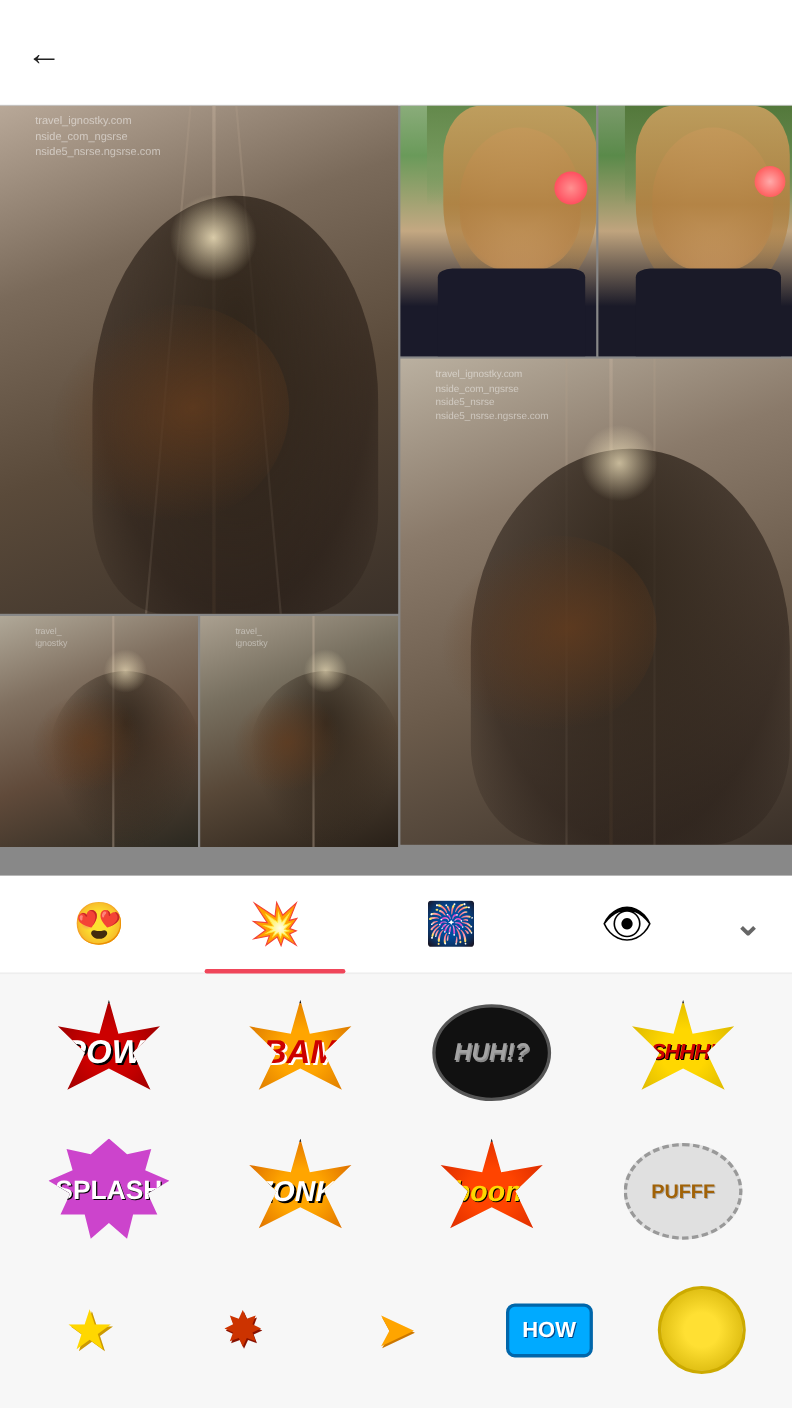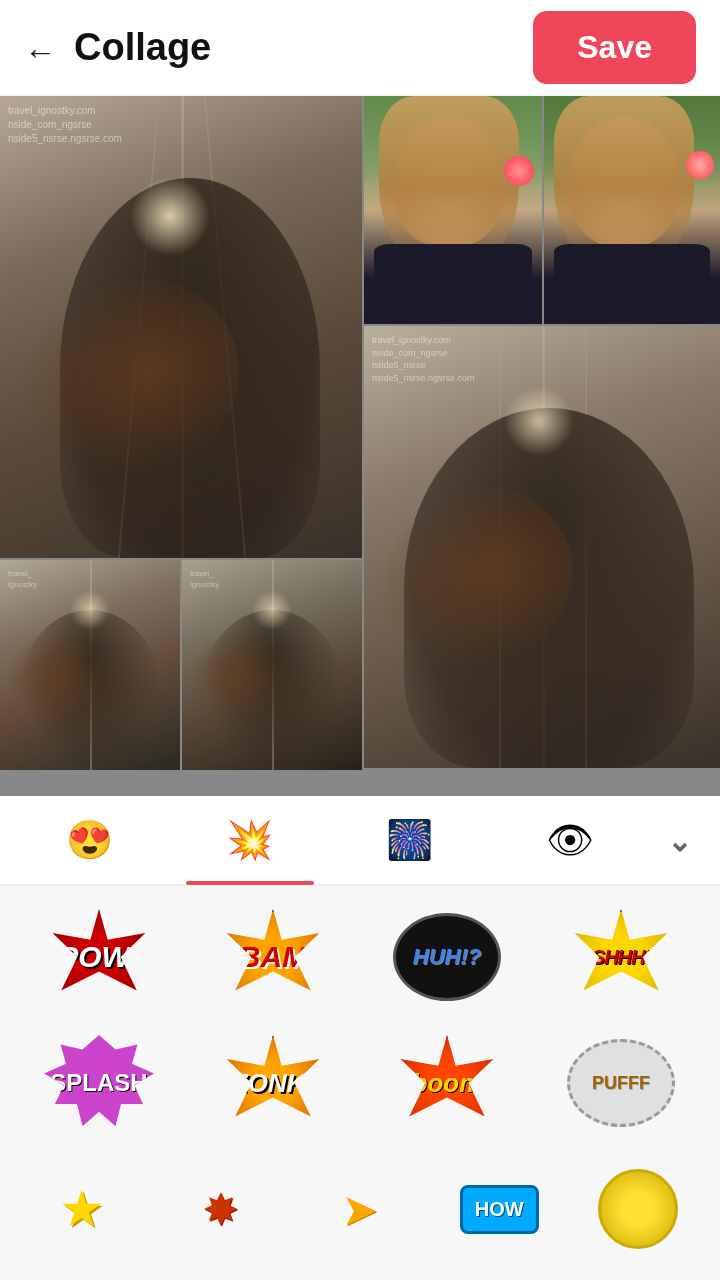--- a/index.html
+++ b/index.html
@@ -58,20 +58,21 @@
       position: relative;
       background: #888;
       overflow: hidden;
     }
 
     
     .grid-cell {
       position: absolute;
       overflow: hidden;
       background: #aaa;
+      padding-left: 24px;
     }
 
     
     .photo-railway-big {
       background: linear-gradient(160deg, #b8a898 0%, #7a6a5a 30%, #5a4a3a 60%, #3a3028 100%);
     }
     .photo-girl-pink {
       background: linear-gradient(180deg, #8aac7a 0%, #6a9a5a 20%, #c4a882 50%, #1a1a2a 80%);
     }
     .photo-girl-green {
@@ -184,23 +185,21 @@
       color: rgba(255,255,255,0.7);
       line-height: 1.4;
     }
   </style>
 </head>
 <body>
 
 <div class="header">
   <div class="header-left">
     <button class="back-btn">←</button>
-    <span class="header-title">Collage</span>
-  </div>
-  <button class="save-btn">Save</button>
+  </div>
 </div>
 
 <div class="collage-area">
 
   <div class="grid-cell cell-topleft photo-railway-big">
     <div class="cell-inner">
       <div class="watermark" style="font-size:10px;opacity:0.7">travel_ignostky.com<br>nside_com_ngsrse<br>nside5_nsrse.ngsrse.com</div>
 
       <div style="position:absolute;top:0;left:50%;width:3px;height:100%;background:linear-gradient(180deg,rgba(200,180,160,0.4),rgba(100,80,60,0.6));transform:perspective(400px) rotateY(5deg)"></div>
       <div style="position:absolute;top:0;left:38%;width:2px;height:100%;background:rgba(180,160,140,0.3);transform:perspective(300px) skewX(-5deg)"></div>
@@ -294,21 +293,21 @@
 <div class="sticker-grid">
 
   <div class="sticker-row">
     <div class="sticker-item">
       <div style="background:radial-gradient(circle,#cc0000 30%,#880000 100%);color:#fff;font-weight:900;font-size:30px;font-style:italic;width:108px;height:96px;display:flex;align-items:center;justify-content:center;clip-path:polygon(50% 0%,58% 32%,93% 25%,70% 50%,85% 85%,50% 65%,15% 85%,30% 50%,7% 25%,42% 32%);border:3px solid #111;text-shadow:2px 2px 0 #000;">POW!</div>
     </div>
     <div class="sticker-item">
       <div style="background:radial-gradient(circle,#ffa500 30%,#cc6600 100%);color:#cc0000;font-weight:900;font-size:30px;font-style:italic;width:108px;height:96px;display:flex;align-items:center;justify-content:center;clip-path:polygon(50% 0%,58% 32%,93% 25%,70% 50%,85% 85%,50% 65%,15% 85%,30% 50%,7% 25%,42% 32%);border:3px solid #111;text-shadow:2px 2px 0 #fff;">BAM</div>
     </div>
     <div class="sticker-item">
-      <div style="background:#111;color:#3b82f6;font-weight:900;font-size:22px;font-style:italic;width:108px;height:88px;display:flex;align-items:center;justify-content:center;border-radius:50%;border:3px solid #555;text-shadow:1px 1px 0 #888;">HUH!?</div>
+      <div style="background:#111;color:#a3a3a3;font-weight:900;font-size:22px;font-style:italic;width:108px;height:88px;display:flex;align-items:center;justify-content:center;border-radius:50%;border:3px solid #555;text-shadow:1px 1px 0 #888;">HUH!?</div>
     </div>
     <div class="sticker-item">
       <div style="background:radial-gradient(circle,#ffd700 30%,#ccaa00 100%);color:#cc0000;font-weight:900;font-size:20px;font-style:italic;width:108px;height:96px;display:flex;align-items:center;justify-content:center;clip-path:polygon(50% 0%,58% 32%,93% 25%,70% 50%,85% 85%,50% 65%,15% 85%,30% 50%,7% 25%,42% 32%);border:3px solid #111;text-shadow:1px 1px 0 #000;letter-spacing:-1px;">SHHH!</div>
     </div>
   </div>
 
   <div class="sticker-row">
     <div class="sticker-item">
       <div style="background:#cc44cc;color:#fff;font-weight:900;font-size:24px;width:110px;height:96px;display:flex;align-items:center;justify-content:center;clip-path:polygon(50% 0%,65% 15%,85% 10%,80% 30%,100% 40%,82% 52%,90% 72%,70% 72%,65% 95%,50% 80%,35% 95%,30% 72%,10% 72%,18% 52%,0% 40%,20% 30%,15% 10%,35% 15%);text-shadow:1px 1px 0 #000;">SPLASH</div>
     </div>

